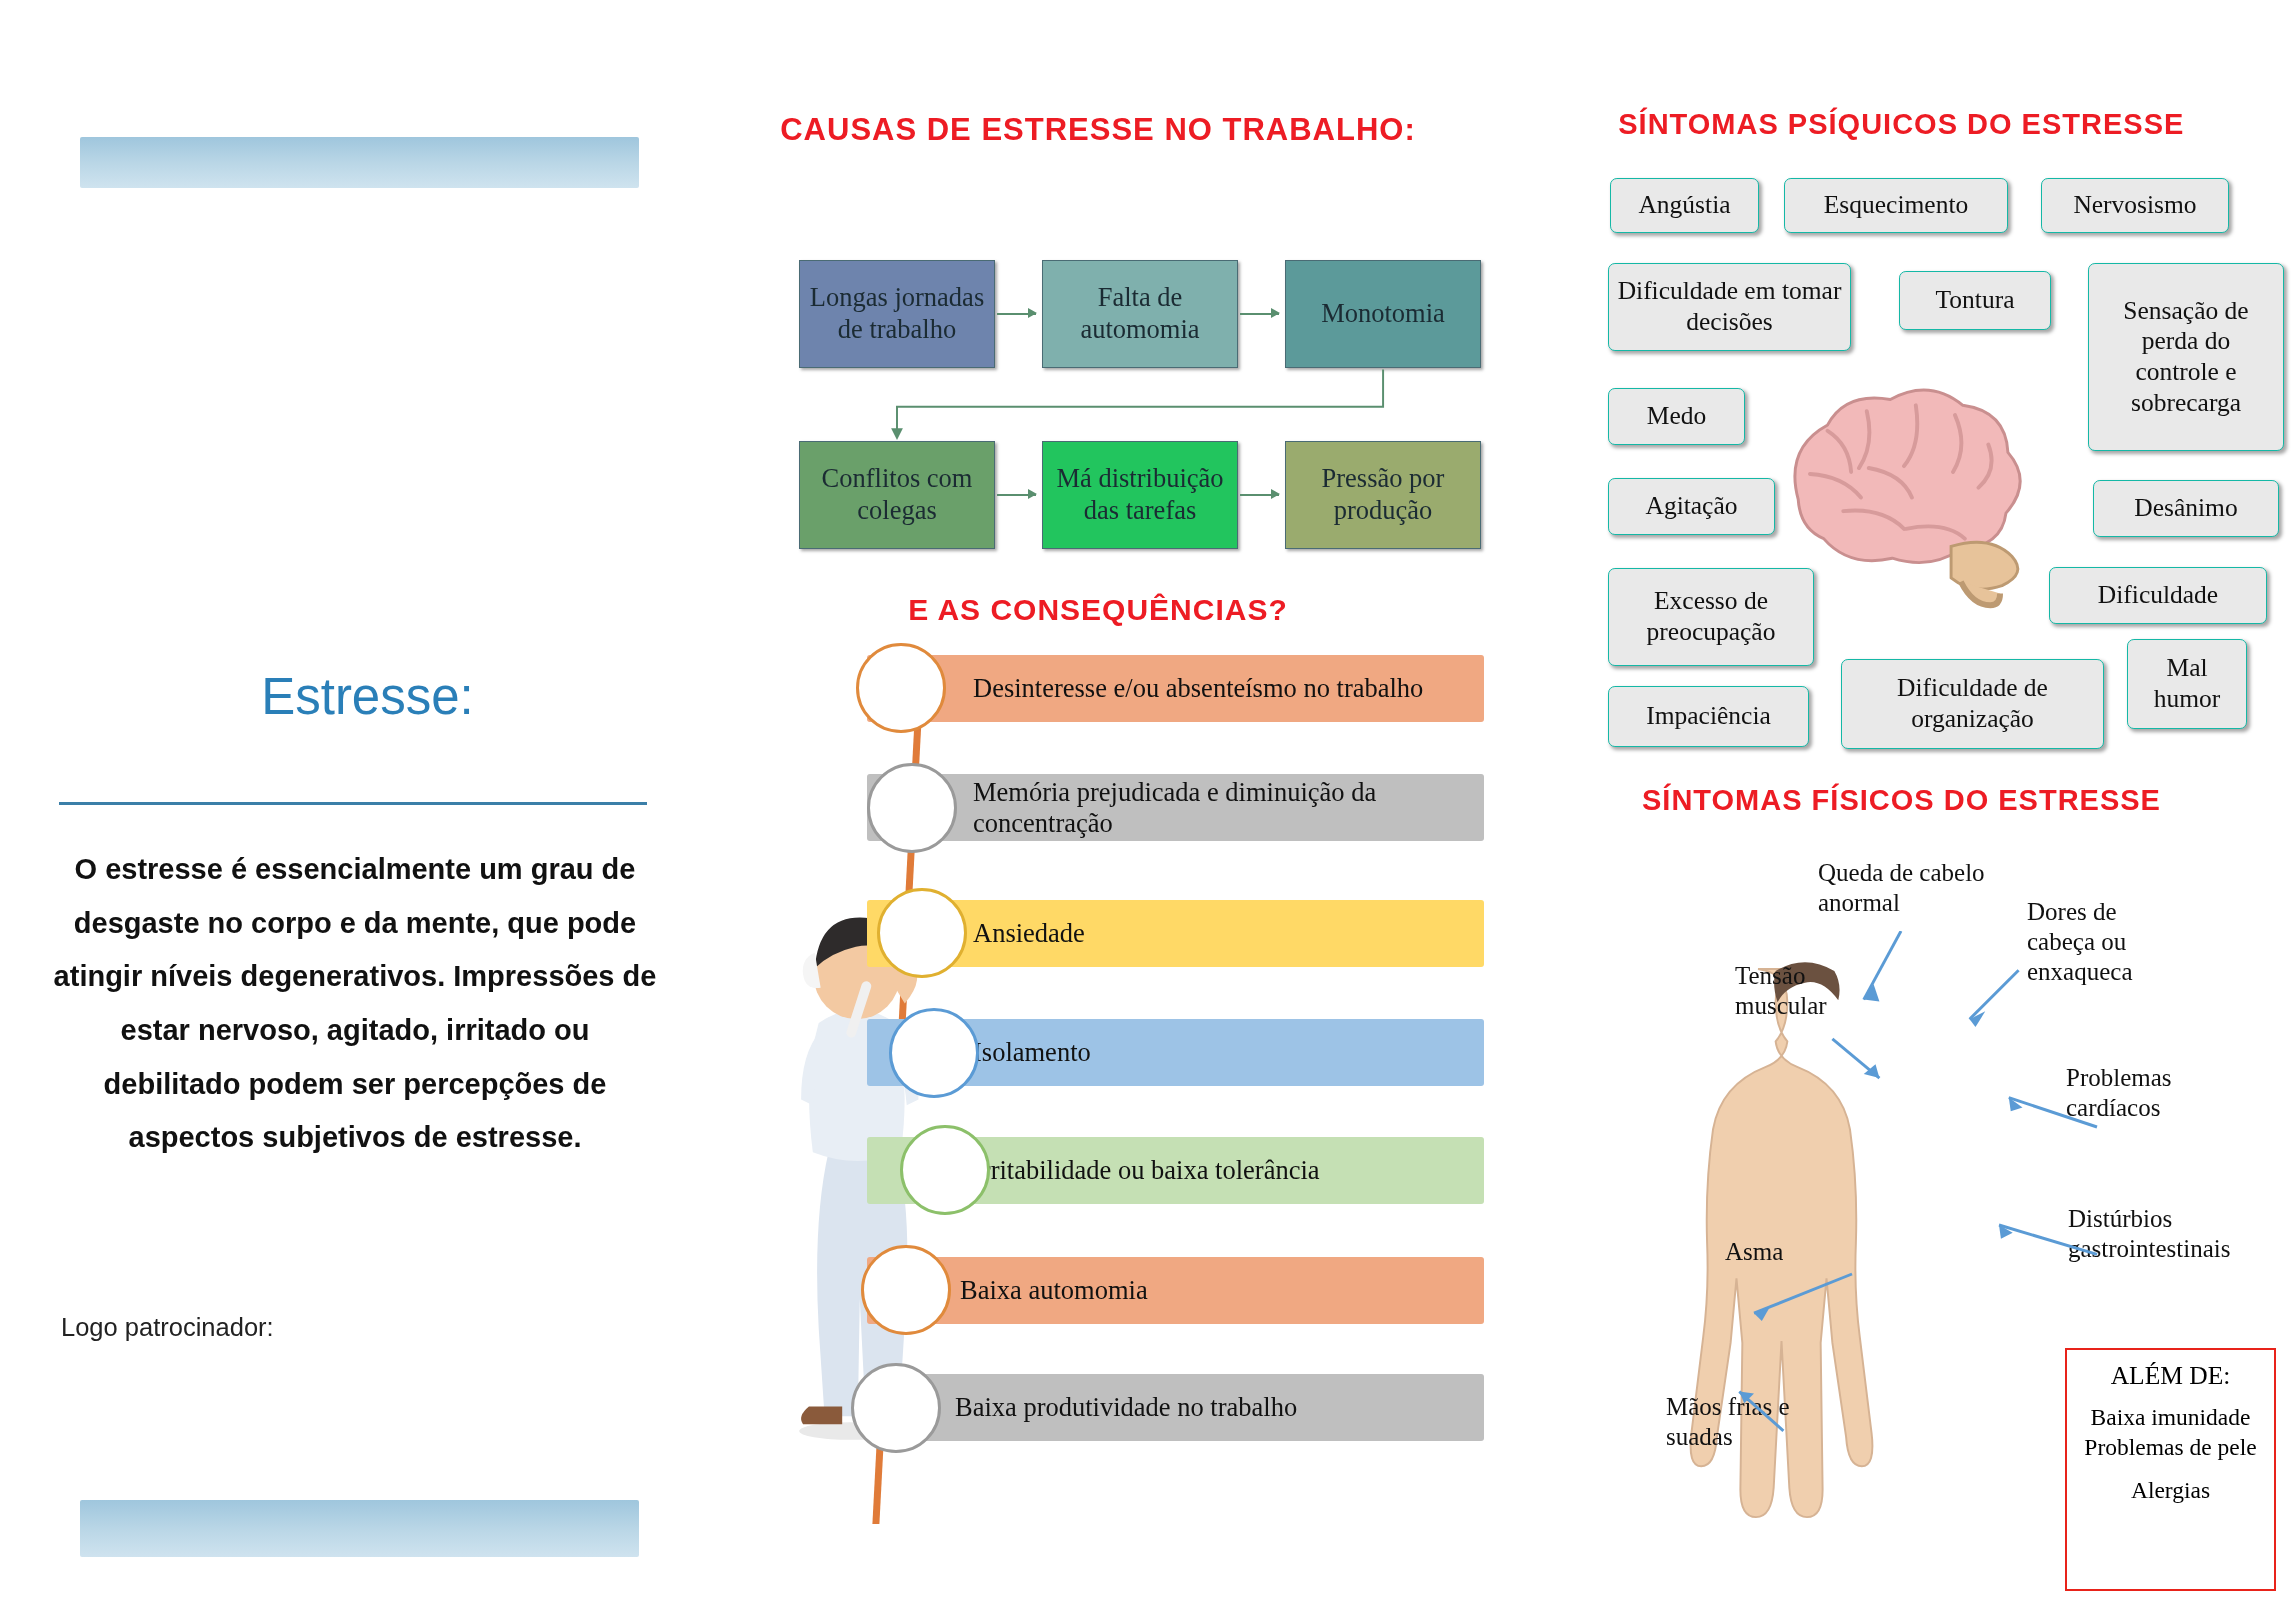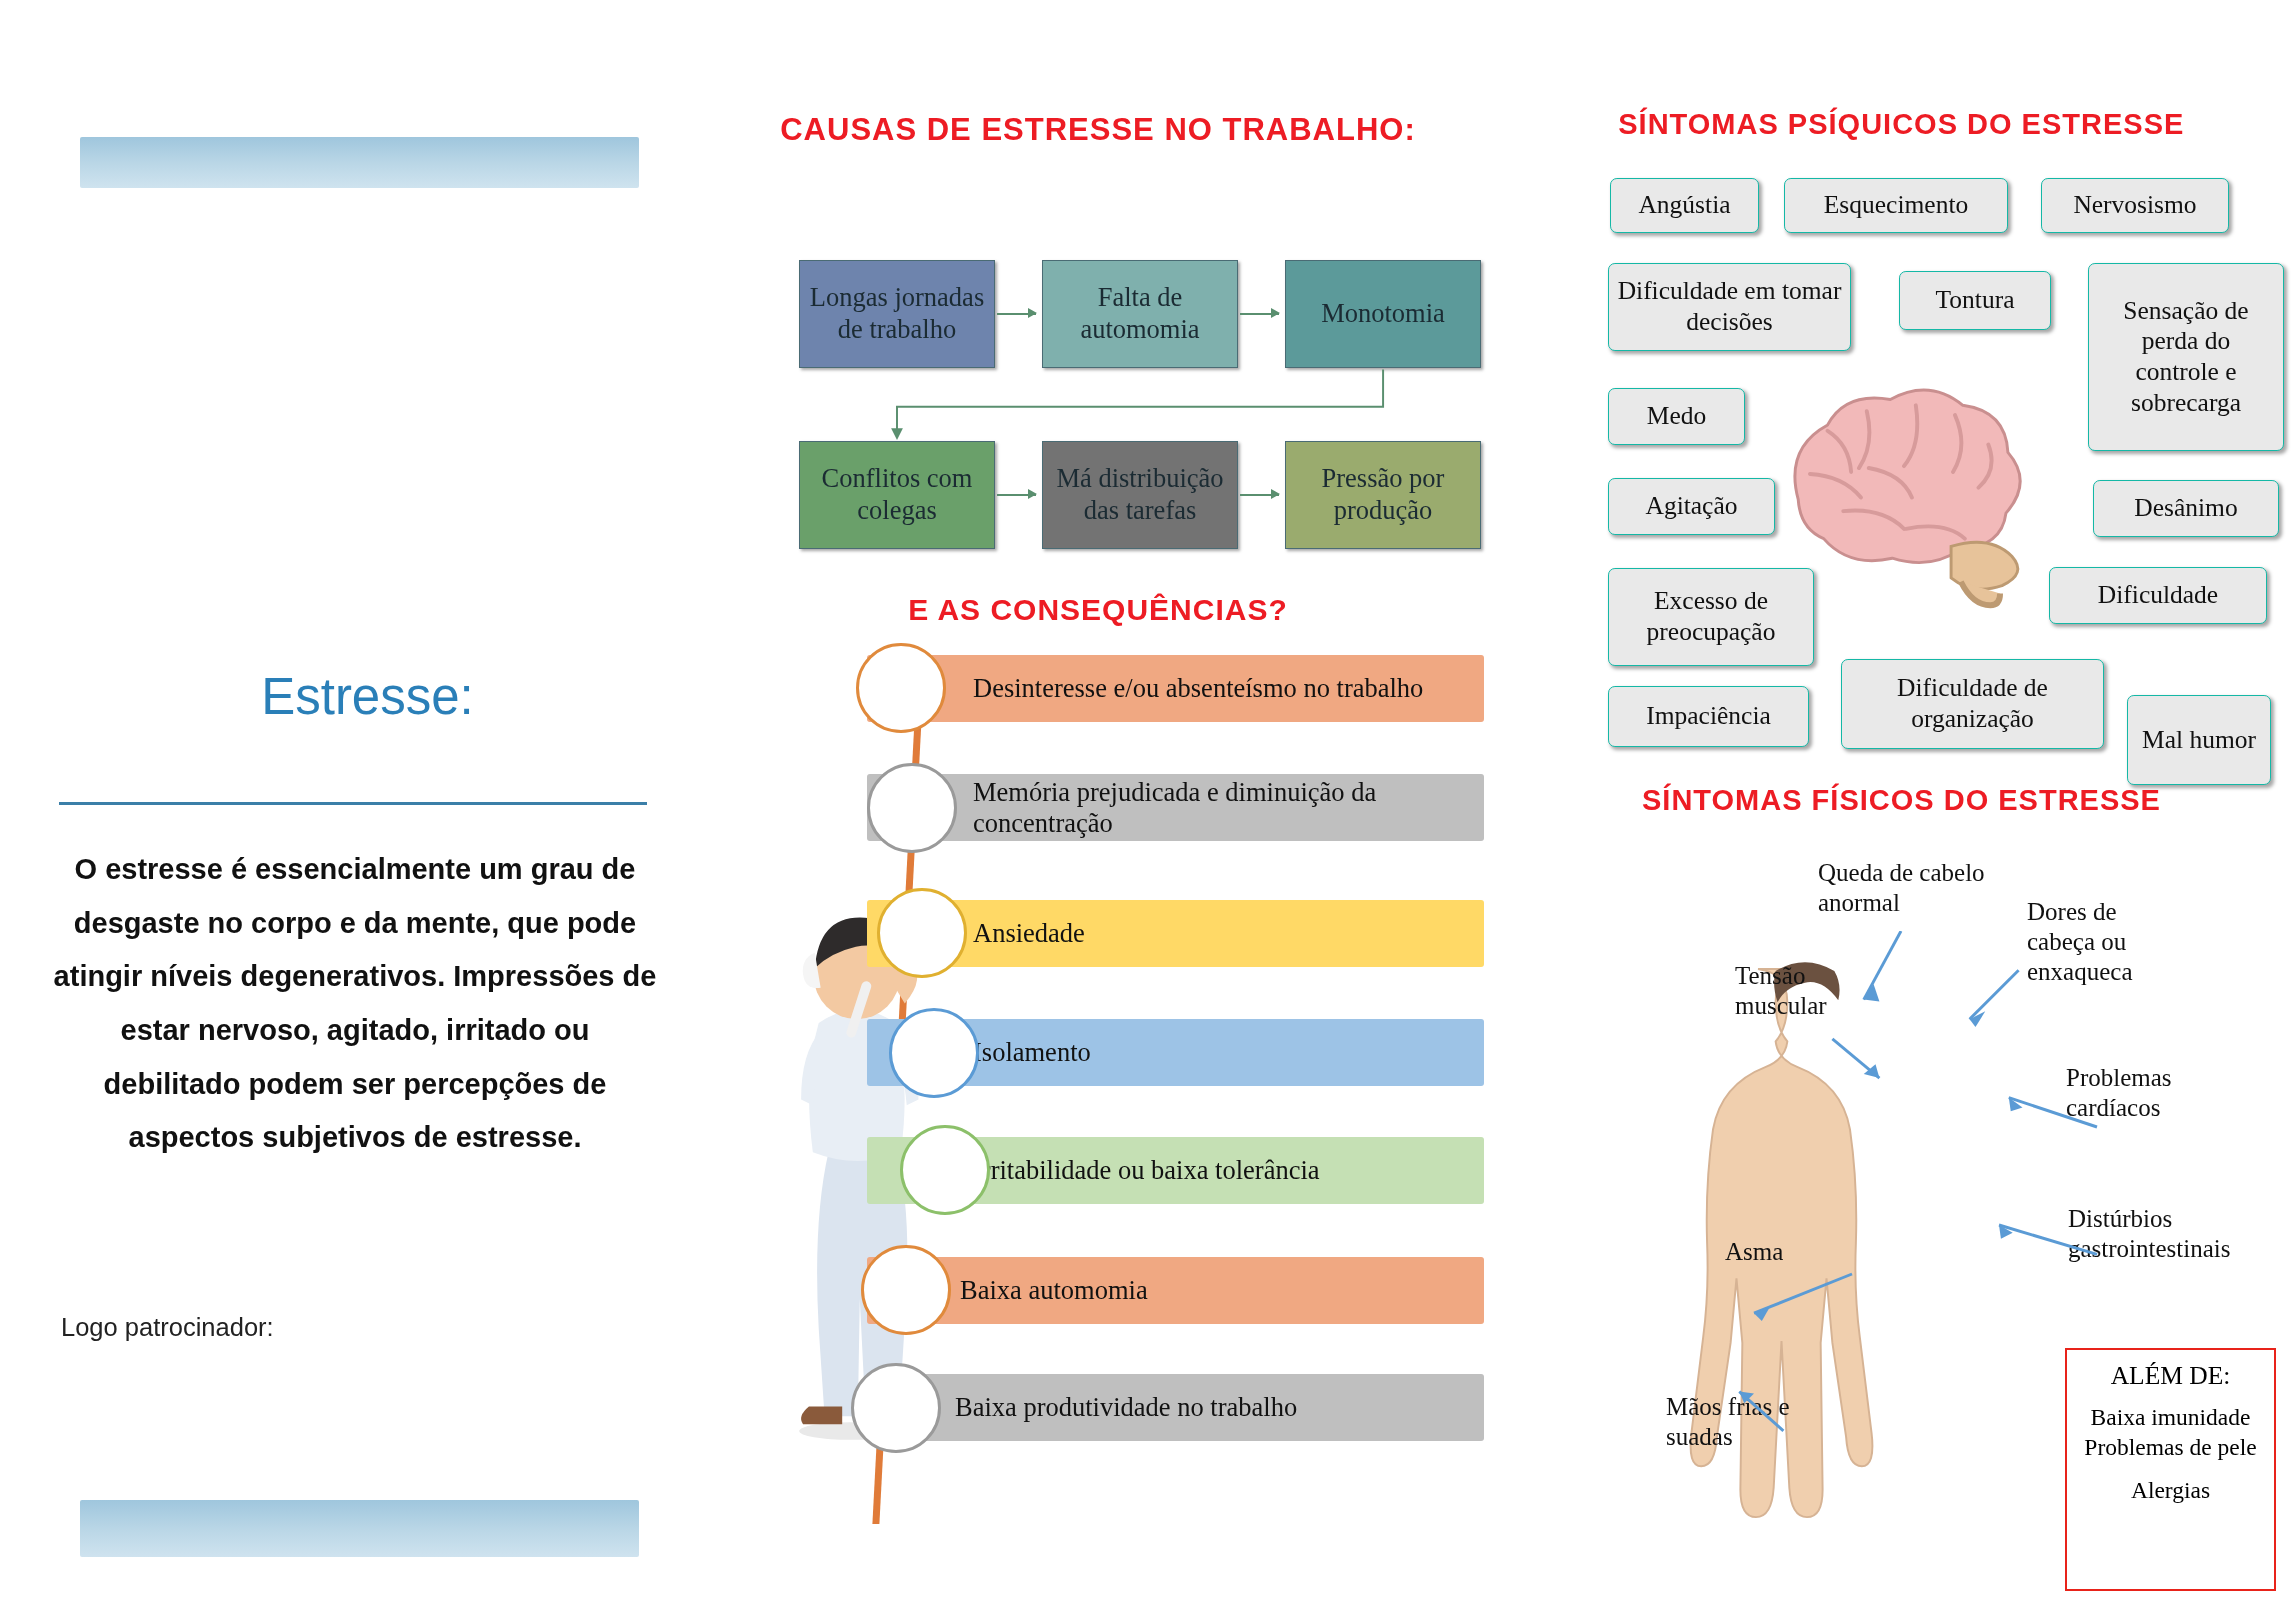--- a/index.html
+++ b/index.html
@@ -107,21 +107,21 @@
       <div class="arrow-h" style="left:441px;top:63px;width:39px;"></div>
       <div class="fbox" style="left:486px;top:9.8px;width:196px;height:108px;background:#5c9a9a;">Monotomia</div>
 
       <svg width="686" height="294" style="position:absolute;left:0;top:0;pointer-events:none;" viewBox="0 0 700 300">
         <path d="M596 122 L596 160 L100 160 L100 185" stroke="#5a8f6f" stroke-width="2" fill="none"></path>
         <polygon points="94,182 106,182 100,194" fill="#5a8f6f"></polygon>
       </svg>
 
       <div class="fbox" style="left:0;top:191px;width:196px;height:108px;background:#6aa06a;">Conflitos com colegas</div>
       <div class="arrow-h" style="left:198px;top:244px;width:39px;"></div>
-      <div class="fbox" style="left:243px;top:191px;width:196px;height:108px;background:#737373;">Má distribuição das tarefas</div>
+      <div class="fbox" style="left:243px;top:191px;width:196px;height:108px;background:#22c55e;">Má distribuição das tarefas</div>
       <div class="arrow-h" style="left:441px;top:244px;width:39px;"></div>
       <div class="fbox" style="left:486px;top:191px;width:196px;height:108px;background:#9aab6e;">Pressão por produção</div>
     </div>
 
     <div class="h-red c2title2">E AS CONSEQUÊNCIAS?</div>
 
     <div class="cons">
       <div class="spine"></div>
 
       <svg width="225" height="608" viewBox="0 0 230 620" style="position:absolute;left:19.6px;top:211px;">
@@ -184,21 +184,21 @@
     <div class="tag" style="left:1598px;top:263px;width:243px;height:88px;">Dificuldade em tomar decisões</div>
     <div class="tag" style="left:1889px;top:271px;width:152px;height:59px;">Tontura</div>
     <div class="tag" style="left:2078px;top:263px;width:196px;height:188px;">Sensação de perda do controle e sobrecarga</div>
     <div class="tag" style="left:1598px;top:388px;width:137px;height:57px;">Medo</div>
     <div class="tag" style="left:1598px;top:478px;width:167px;height:57px;">Agitação</div>
     <div class="tag" style="left:2083px;top:480px;width:186px;height:57px;">Desânimo</div>
     <div class="tag" style="left:1598px;top:568px;width:206px;height:98px;">Excesso de preocupação</div>
     <div class="tag" style="left:2039px;top:567px;width:218px;height:57px;">Dificuldade</div>
     <div class="tag" style="left:1598px;top:686px;width:201px;height:61px;">Impaciência</div>
     <div class="tag" style="left:1831px;top:659px;width:263px;height:90px;">Dificuldade de organização</div>
-    <div class="tag" style="left:2117px;top:695px;width:144px;height:90px;">Mal humor</div>
+    <div class="tag" style="left:2117px;top:639px;width:120px;height:90px;">Mal humor</div>
   </div>
 
   <div class="h-red c3title2" style="position:absolute;left:1519px;top:784px;width:765px;font-size:29px;">SÍNTOMAS FÍSICOS DO ESTRESSE</div>
 
   <div class="bodyfig">
     <svg width="323" height="637" viewBox="0 0 330 650">
       <path d="M142 18 q-30 4 -30 34 q0 26 12 40 q-2 18 -22 26 q-46 18 -54 64 q-8 56 -6 116
                q2 50 -4 96 l-12 98 q-4 34 10 34 q14 0 16 -30 l14 -96 6 -66 6 66 -2 150 q0 28 16 28
                q16 0 18 -30 l8 -150 8 150 q2 30 18 30 q16 0 16 -28 l-2 -150 6 -66 6 66 14 96
                q2 30 16 30 q14 0 10 -34 l-12 -98 q-6 -46 -4 -96 q2 -60 -6 -116 q-8 -46 -54 -64

